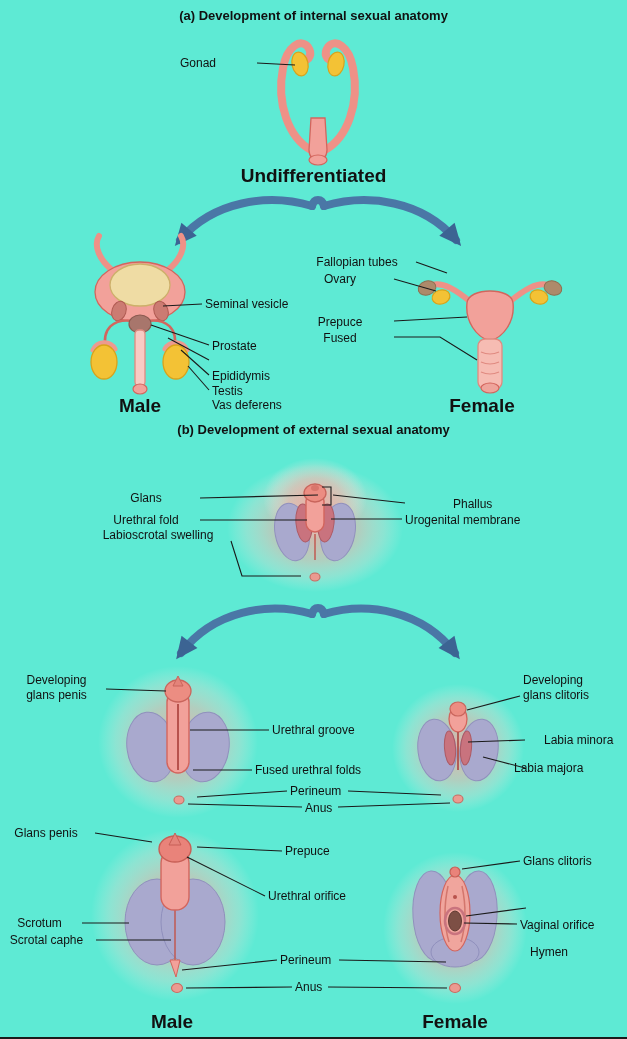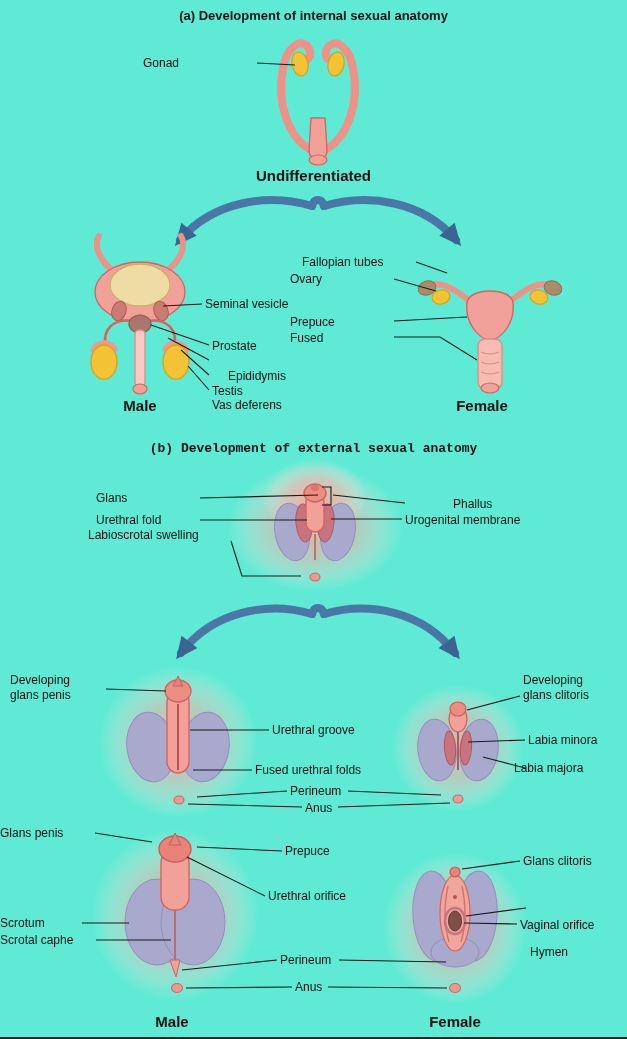--- a/index.html
+++ b/index.html
@@ -5,23 +5,23 @@
   html,body { margin:0; padding:0; background:#ffffff; }
   .canvas {
     position:relative; width:627px; height:1039px; background:#5eead4;
     font-family:"Liberation Sans", sans-serif; overflow:hidden; color:#111;
   }
   .art { position:absolute; left:0; top:0; }
   .lbl {
     position:absolute; font-size:12px; line-height:15px; color:#111;
     white-space:nowrap;
   }
-  .lbl.r { text-align:left; }
+  .lbl.r { text-align:center; }
   .lbl.c { text-align:center; }
-  .bold { font-weight:bold; font-size:15px; }
+  .bold { font-weight:bold; font-size:19px; }
   .sec-title {
     position:absolute; left:0; width:627px; text-align:center;
     font-weight:bold; font-size:13px; color:#111;
   }
   .bottom-rule {
     position:absolute; left:0; right:0; bottom:0; height:2px; background:#1a1a1a;
   }
 </style>
 </head>
 <body>
@@ -195,29 +195,29 @@
       <line x1="339" y1="960" x2="446" y2="962"></line>
       <line x1="292" y1="987" x2="186" y2="988"></line>
       <line x1="328" y1="987" x2="447" y2="988"></line>
       <line x1="520" y1="861" x2="462" y2="869"></line>
       <line x1="526" y1="908" x2="466" y2="916"></line>
       <line x1="517" y1="924" x2="464" y2="923"></line>
     </g>
   </svg>
 
   <div class="sec-title" style="top:8px;">(a) Development of internal sexual anatomy</div>
-  <div class="sec-title" style="top:441px;font-family:Liberation Mono, monospace;">(b) Development of external sexual anatomy</div>
+  <div class="sec-title" style="top:422px;">(b) Development of external sexual anatomy</div>
 
   <div class="lbl r" style="top:56px; left:143px; width:110px;">Gonad</div>
   <div class="lbl c bold" style="top:168px; left:0; width:627px;">Undifferentiated</div>
 
   <div class="lbl" style="top:297px; left:205px;">Seminal vesicle</div>
   <div class="lbl" style="top:339px; left:212px;">Prostate</div>
   <div class="lbl" style="top:354px; left:212px;margin-top:44px;">Vas deferens</div>
-  <div class="lbl" style="top:369px; left:212px;margin-left:16px;">Epididymis</div>
+  <div class="lbl" style="top:369px; left:212px;">Epididymis</div>
   <div class="lbl" style="top:384px; left:212px;">Testis</div>
   <div class="lbl c bold" style="top:398px; left:95px; width:90px;">Male</div>
 
   <div class="lbl r" style="top:255px; left:302px; width:110px;">Fallopian tubes</div>
   <div class="lbl r" style="top:272px; left:290px; width:100px;">Ovary</div>
   <div class="lbl r" style="top:315px; left:290px; width:100px;">Prepuce</div>
   <div class="lbl r" style="top:331px; left:290px; width:100px;">Fused</div>
   <div class="lbl c bold" style="top:398px; left:442px; width:80px;">Female</div>
 
   <div class="lbl r" style="top:491px; left:96px; width:100px;">Glans</div>
@@ -231,21 +231,21 @@
     <div>glans penis</div>
   </div>
   <div class="lbl" style="top:723px; left:272px;">Urethral groove</div>
   <div class="lbl" style="top:763px; left:255px;">Fused urethral folds</div>
   <div class="lbl" style="top:784px; left:290px;">Perineum</div>
   <div class="lbl" style="top:801px; left:305px;">Anus</div>
   <div class="lbl" style="top:673px; left:523px; width:95px;">
     <div>Developing</div>
     <div>glans clitoris</div>
   </div>
-  <div class="lbl" style="top:733px; left:528px;text-align:center;">Labia minora</div>
+  <div class="lbl" style="top:733px; left:544px;text-align:center;">Labia minora</div>
   <div class="lbl" style="top:761px; left:514px;">Labia majora</div>
 
   <div class="lbl r" style="top:826px; left:0; width:92px;">Glans penis</div>
   <div class="lbl r" style="top:916px; left:0; width:79px;">Scrotum</div>
   <div class="lbl r" style="top:933px; left:0; width:93px;">Scrotal caphe</div>
   <div class="lbl" style="top:844px; left:285px;">Prepuce</div>
   <div class="lbl" style="top:889px; left:268px;">Urethral orifice</div>
   <div class="lbl" style="top:953px; left:280px;">Perineum</div>
   <div class="lbl" style="top:980px; left:295px;">Anus</div>
   <div class="lbl" style="top:854px; left:523px;">Glans clitoris</div>

